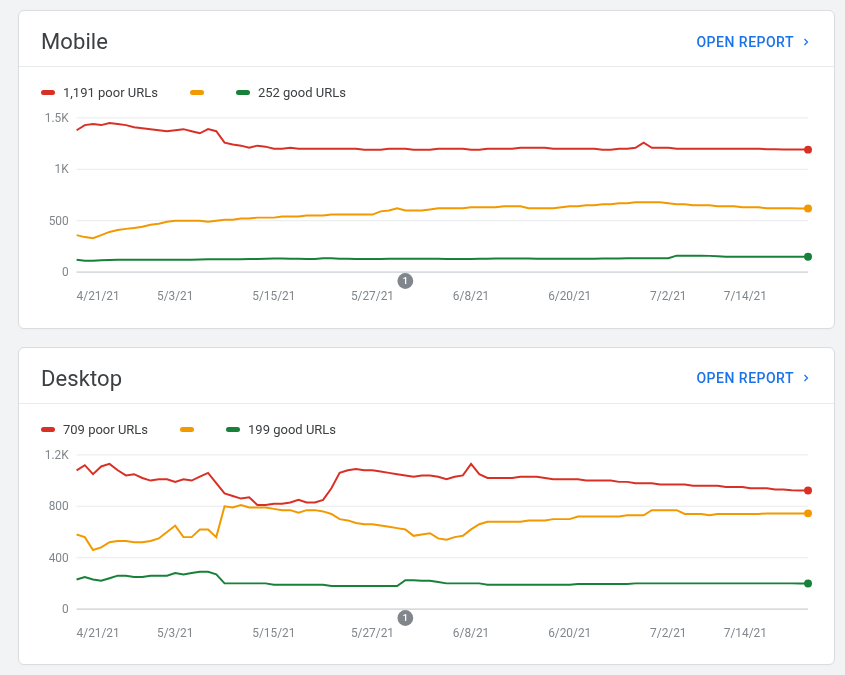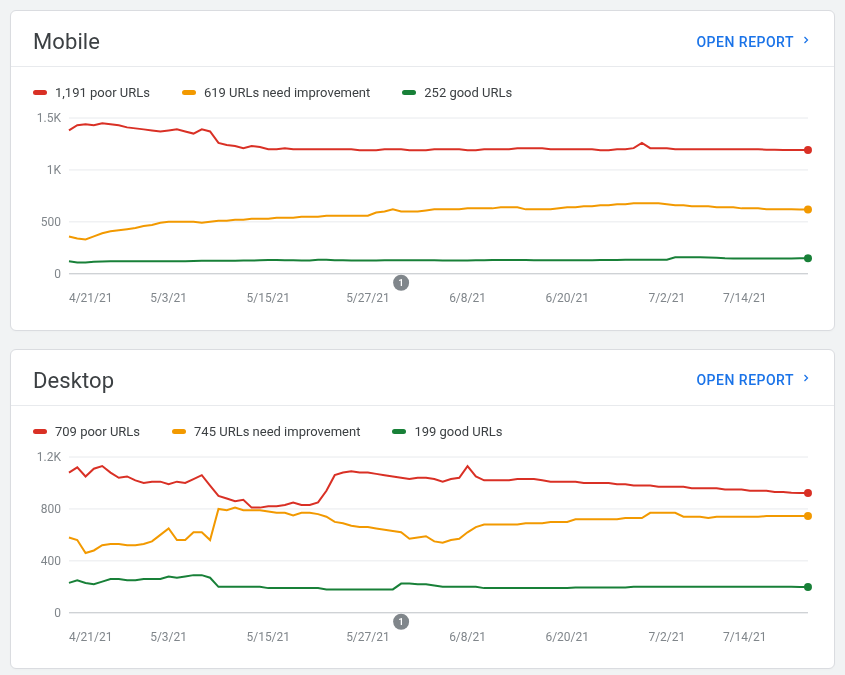--- a/index.html
+++ b/index.html
@@ -10,35 +10,37 @@
     font-family: Roboto, 'Helvetica Neue', Arial, sans-serif;
     color: #3c4043;
   }
   .card {
     background: #fff;
     border: 1px solid #dadce0;
     border-radius: 6px;
     margin-bottom: 18px;
     padding: 0;
     box-shadow: 0 1px 2px rgba(0,0,0,0.02);
+    margin-left: 8px;
   }
   .card-header {
     display: flex;
     align-items: center;
     justify-content: space-between;
     padding: 18px 22px 12px 22px;
   }
   .card-title {
     font-size: 22px;
     font-weight: 400;
     color: #3c4043;
     letter-spacing: 0.1px;
   }
   .open-report {
     display: flex;
+    align-items: center;
     gap: 6px;
     color: #1a73e8;
     font-size: 14px;
     font-weight: 500;
     letter-spacing: 0.5px;
     cursor: pointer;
     user-select: none;
   }
   .open-report svg { display: block; }
   .divider {
@@ -95,21 +97,20 @@
         </div>
       </div>
       <div class="divider"></div>
       <div class="legend">
         <div class="legend-item">
           <div class="swatch" style="background: rgb(217, 48, 37);"></div>
           <span>1,191 poor URLs</span>
         </div>
         <div class="legend-item">
           <div class="swatch" style="background: rgb(242, 153, 0);"></div>
-          <span>619 URLs need improvement</span>
         </div>
         <div class="legend-item">
           <div class="swatch" style="background: rgb(24, 128, 56);"></div>
           <span>252 good URLs</span>
         </div>
       </div>
       <div class="chart-wrap">
         <svg class="chart-svg" viewBox="0 0 780 200">
           <line x1="36" x2="776" y1="166" y2="166" class="baseline"></line>
           <text x="28" y="170" text-anchor="end" class="y-tick">0</text>
@@ -151,21 +152,20 @@
         </div>
       </div>
       <div class="divider"></div>
       <div class="legend">
         <div class="legend-item">
           <div class="swatch" style="background: rgb(217, 48, 37);"></div>
           <span>709 poor URLs</span>
         </div>
         <div class="legend-item">
           <div class="swatch" style="background: rgb(242, 153, 0);"></div>
-          <span>745 URLs need improvement</span>
         </div>
         <div class="legend-item">
           <div class="swatch" style="background: rgb(24, 128, 56);"></div>
           <span>199 good URLs</span>
         </div>
       </div>
       <div class="chart-wrap">
         <svg class="chart-svg" viewBox="0 0 780 200">
           <line x1="36" x2="776" y1="166" y2="166" class="baseline"></line>
           <text x="28" y="170" text-anchor="end" class="y-tick">0</text>

